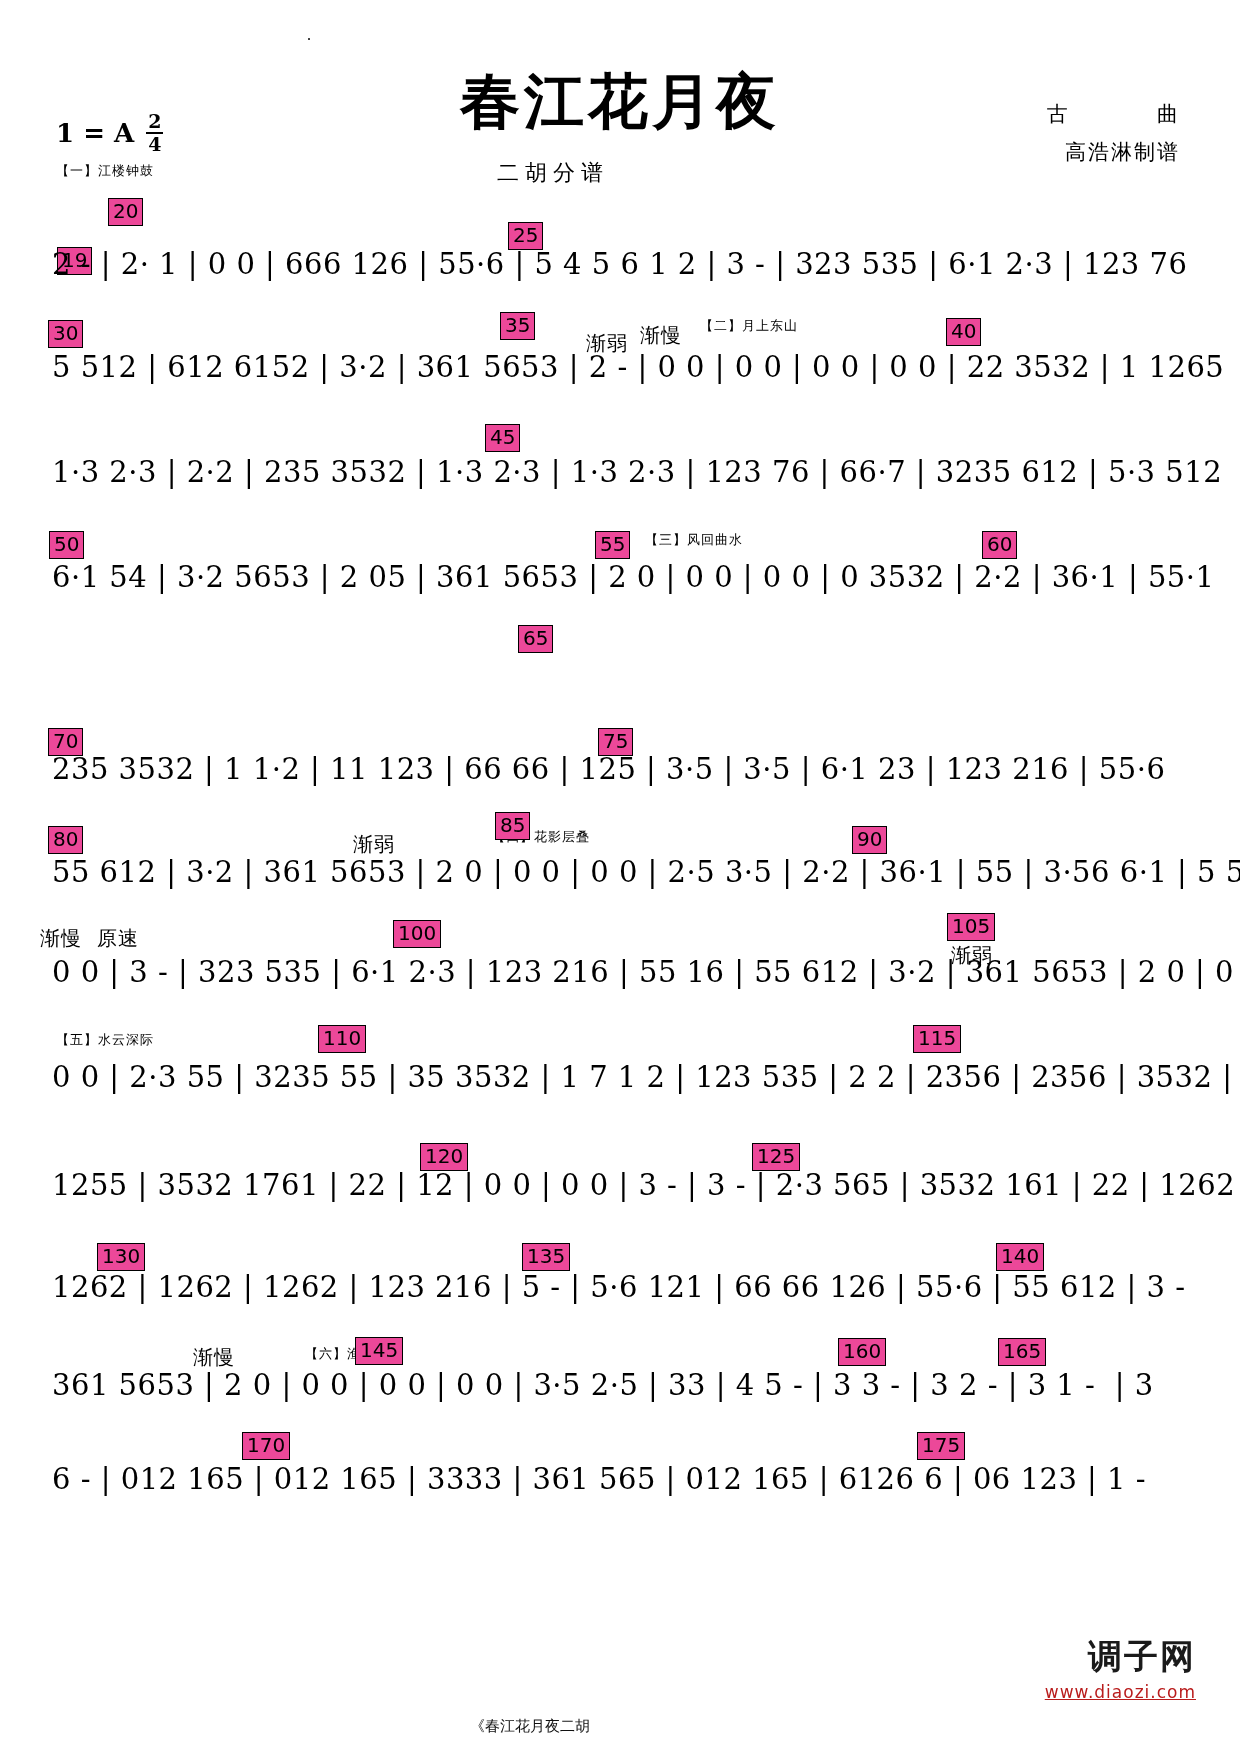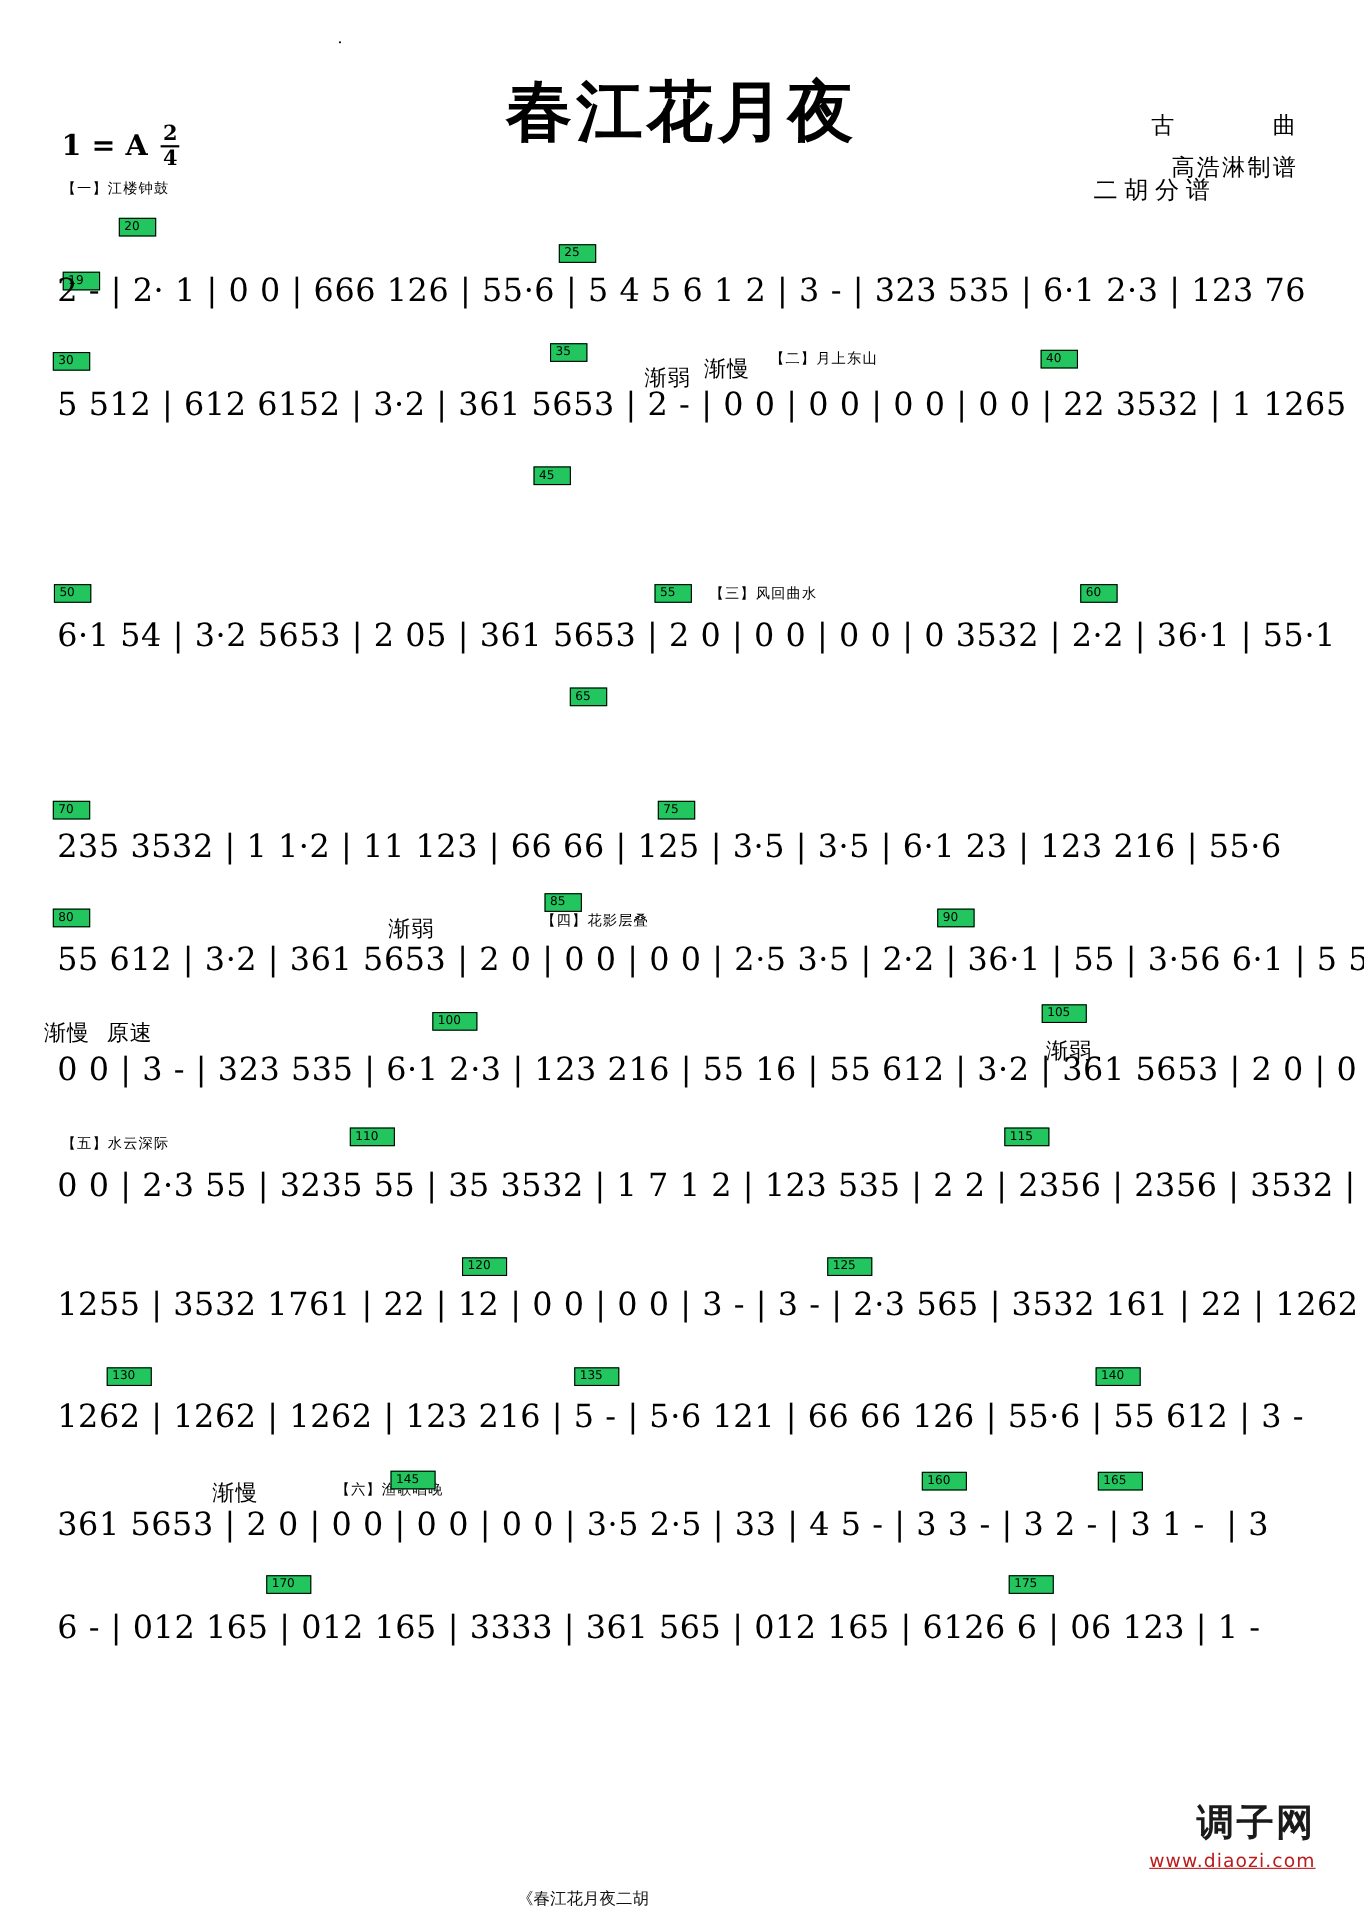--- a/index.html
+++ b/index.html
@@ -31,21 +31,21 @@
     font-family: "DejaVu Sans", sans-serif;
     font-weight: bold;
     font-size: 60px;
     letter-spacing: 4px;
   }
   .subtitle {
     position: absolute;
     top: 158px;
     left: 0;
     width: 1106px;
-    text-align: right;
+    text-align: center;
     font-family: Liberation Serif, serif;
     font-size: 22px;
     letter-spacing: 6px;
   }
   .credit {
     position: absolute;
     right: 60px;
     font-family: "DejaVu Serif", serif;
     font-size: 21px;
     letter-spacing: 2px;
@@ -87,25 +87,25 @@
   .dyn-label {
     position: absolute;
     font-family: "DejaVu Sans", sans-serif;
     font-size: 20px;
     letter-spacing: 1px;
     white-space: nowrap;
   }
   .measure-num {
     position: absolute;
     font-family: "DejaVu Sans", sans-serif;
-    font-size: 11px;
+    font-size: 20px;
     border: 1.5px solid #000;
-    padding: 0px 14px 1px 4px;
+    padding: 0px 4px 1px 4px;
     line-height: 1.25;
-    background: #22c55e;
+    background: #ec4899;
   }
 
   .watermark {
     position: absolute;
     right: 44px;
     bottom: 52px;
     text-align: right;
     font-family: "DejaVu Sans", sans-serif;
   }
   .watermark .wm1 {
@@ -226,20 +226,21 @@
   <div class="measure-num" style="top:1243px; left:522px;">135</div>
   <div class="measure-num" style="top:1243px; left:996px;">140</div>
   <div class="measure-num" style="top:1337px; left:355px;">145</div>
   <div class="measure-num" style="top:1338px; left:838px;">160</div>
   <div class="measure-num" style="top:1338px; left:998px;">165</div>
   <div class="measure-num" style="top:1432px; left:242px;">170</div>
   <div class="measure-num" style="top:1432px; left:877px;margin-left:40px;">175</div>
 
   <div class="musicline" style="top:247px;">2 - | 2· 1 | 0 0 | 666 126 | 55·6 | 5 4 5 6 1 2 | 3 - | 323 535 | 6·1 2·3 | 123 76</div>
   <div class="musicline" style="top:350px;">5 512 | 612 6152 | 3·2 | 361 5653 | 2 - | 0 0 | 0 0 | 0 0 | 0 0 | 22 3532 | 1 1265</div>
+  <div class="musicline" style="top:455px;">1·3 2·3 | 2·2 | 235 3532 | 1·3 2·3 | 1·3 2·3 | 123 76 | 66·7 | 3235 612 | 5·3 512</div>
   <div class="musicline" style="top:560px;">6·1 54 | 3·2 5653 | 2 05 | 361 5653 | 2 0 | 0 0 | 0 0 | 0 3532 | 2·2 | 36·1 | 55·1</div>
   <div class="musicline" style="top:752px;">235 3532 | 1 1·2 | 11 123 | 66 66 | 125 | 3·5 | 3·5 | 6·1 23 | 123 216 | 55·6</div>
   <div class="musicline" style="top:855px;">55 612 | 3·2 | 361 5653 | 2 0 | 0 0 | 0 0 | 2·5 3·5 | 2·2 | 36·1 | 55 | 3·56 6·1 | 5 5 | 4</div>
   <div class="musicline" style="top:955px;">0 0 | 3 - | 323 535 | 6·1 2·3 | 123 216 | 55 16 | 55 612 | 3·2 | 361 5653 | 2 0 | 0 0</div>
   <div class="musicline" style="top:1060px;">0 0 | 2·3 55 | 3235 55 | 35 3532 | 1 7 1 2 | 123 535 | 2 2 | 2356 | 2356 | 3532 | 1·6</div>
   <div class="musicline" style="top:1168px;">1255 | 3532 1761 | 22 | 12 | 0 0 | 0 0 | 3 - | 3 - | 2·3 565 | 3532 161 | 22 | 1262</div>
   <div class="musicline" style="top:1270px;">1262 | 1262 | 1262 | 123 216 | 5 - | 5·6 121 | 66 66 126 | 55·6 | 55 612 | 3 -</div>
   <div class="musicline" style="top:1368px;">361 5653 | 2 0 | 0 0 | 0 0 | 0 0 | 3·5 2·5 | 33 | 4 5 - | 3 3 - | 3 2 - | 3 1 -  | 3</div>
   <div class="musicline" style="top:1462px;">6 - | 012 165 | 012 165 | 3333 | 361 565 | 012 165 | 6126 6 | 06 123 | 1 -</div>
 

